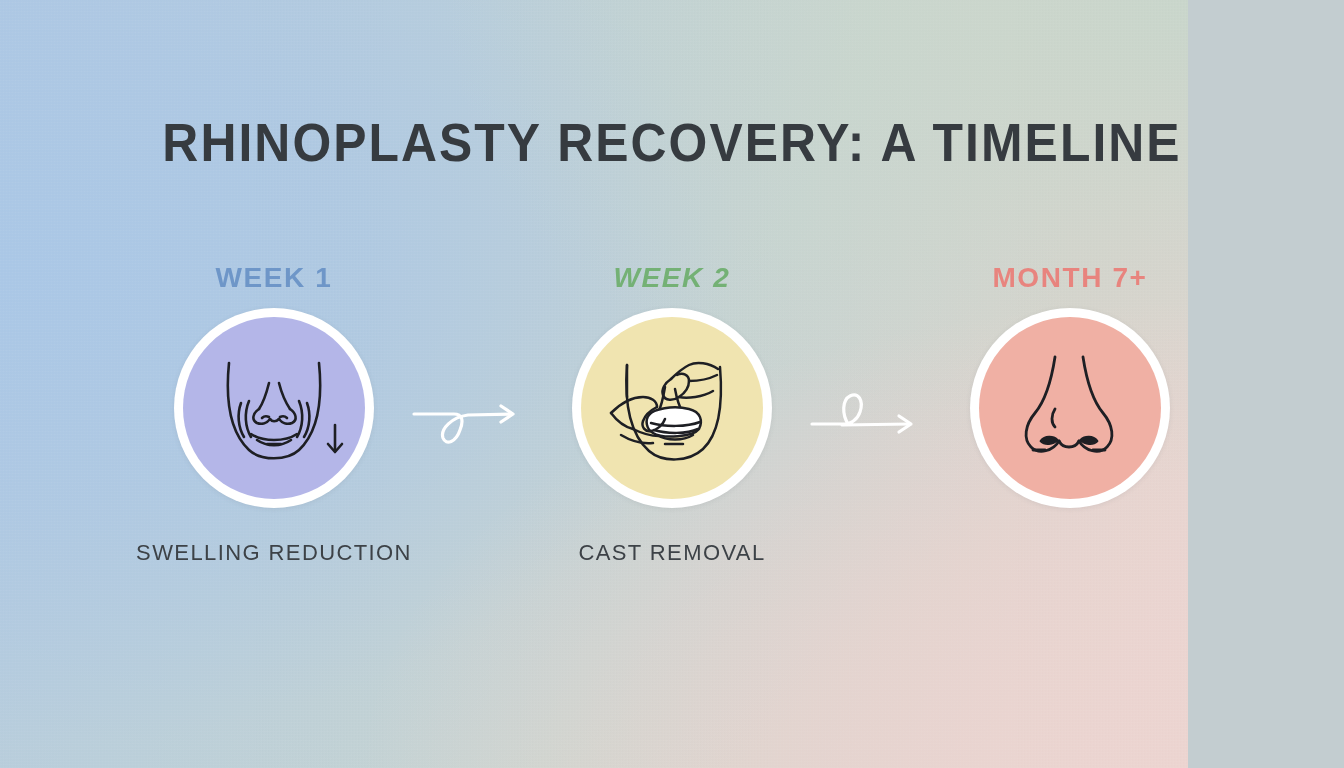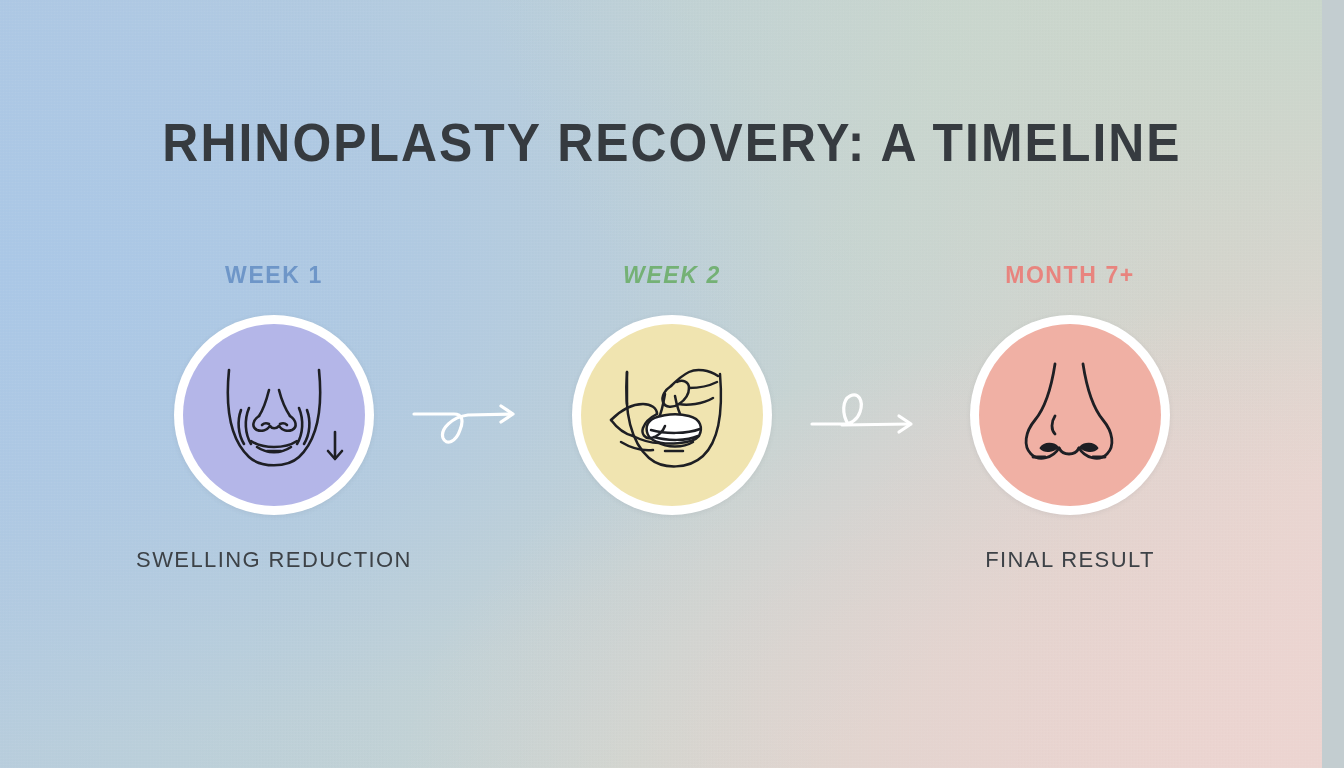--- a/index.html
+++ b/index.html
@@ -14,21 +14,21 @@
   body {
     font-family: "Liberation Sans", sans-serif;
     position: relative;
     background: #c3cdd0;
   }
 
   
   #poster {
     position: absolute;
     inset: 0;
-    width: 1322px;
+    width: 1188px;
     height: 768px;
     overflow: hidden;
     background:
       radial-gradient(120% 105% at 100% 100%, rgba(236,212,208,0.95) 0%, rgba(236,212,208,0.55) 28%, rgba(236,212,208,0.0) 58%),
       radial-gradient(95% 95% at 100% 0%, rgba(200,214,203,0.95) 0%, rgba(200,214,203,0.45) 36%, rgba(200,214,203,0.0) 66%),
       radial-gradient(120% 120% at 0% 35%, rgba(170,199,230,1) 0%, rgba(172,199,228,0.75) 26%, rgba(183,203,220,0.28) 52%, rgba(190,205,212,0.0) 75%),
       linear-gradient(115deg, #aec8e4 0%, #bcd0d8 32%, #ccd6ce 58%, #dcd3cd 80%, #ecd6d2 100%);
   }
 
   
@@ -74,24 +74,24 @@
 
   .stage {
     width: 268px;
     display: flex;
     flex-direction: column;
     align-items: center;
     flex: 0 0 auto;
   }
 
   .stage-label {
-    font-size: 23px;
+    font-size: 28px;
     font-weight: 600;
     letter-spacing: 1.6px;
-    margin-bottom: 26px;
+    margin-bottom: 14px;
     white-space: nowrap;
   }
 
   .stage-1 .stage-label { color: #6e96c8; }
   .stage-2 .stage-label { color: #74b175; font-style: italic; }
   .stage-3 .stage-label { color: #e8847e; }
 
   .circle-wrap {
     width: 200px;
     height: 200px;
@@ -231,20 +231,21 @@
               <path d="M30 96 C36 104, 44 110, 52 112"></path>
               <path d="M52 112 C60 116, 70 119, 78 119"></path>
               <path d="M40 118 C50 124, 62 127, 72 126"></path>
 
               <path d="M46 48 L46 80"></path>
             </g>
           </svg>
         </div>
       </div>
 
+      <div class="stage-caption" style="color: rgb(61, 66, 71);">CAST REMOVAL</div>
     </div>
 
     <div class="connector">
       <svg width="126" height="72" viewBox="0 0 126 72">
         <g fill="none" stroke="#ffffff" stroke-width="3.2" stroke-linecap="round" stroke-linejoin="round">
           <path d="M4 40 L40 40 C34 30, 34 16, 42 12 C50 8, 56 16, 52 28 C49 37, 42 40, 34 41 L102 40"></path>
           <path d="M91 32 L103 40 L91 48"></path>
         </g>
       </svg>
     </div>
@@ -268,17 +269,16 @@
               <path d="M62 124 C66 119, 74 119, 78 123 C74 127, 66 128, 62 124 Z" fill="#1e1f24"></path>
               <path d="M118 124 C114 119, 106 119, 102 123 C106 127, 114 128, 118 124 Z" fill="#1e1f24"></path>
 
               <path d="M54 133 L66 133"></path>
               <path d="M114 133 L126 133"></path>
             </g>
           </svg>
         </div>
       </div>
 
-      <div class="stage-caption" style="color: rgb(61, 66, 71);">FINAL RESULT</div>
     </div>
 
   </div>
 </div>
 
 </body></html>

